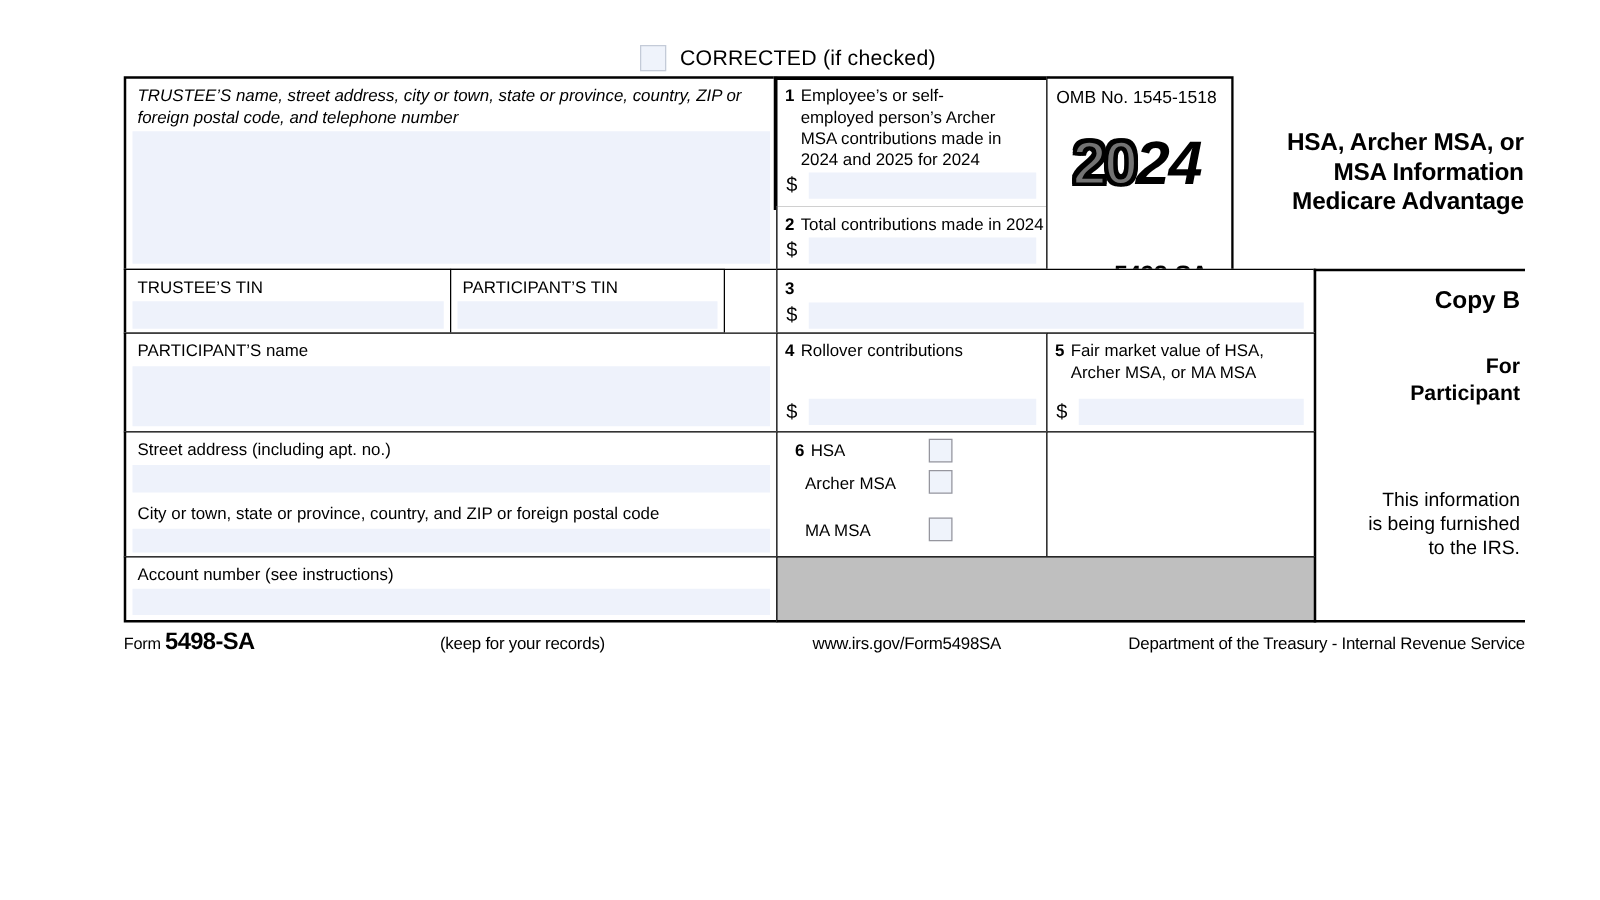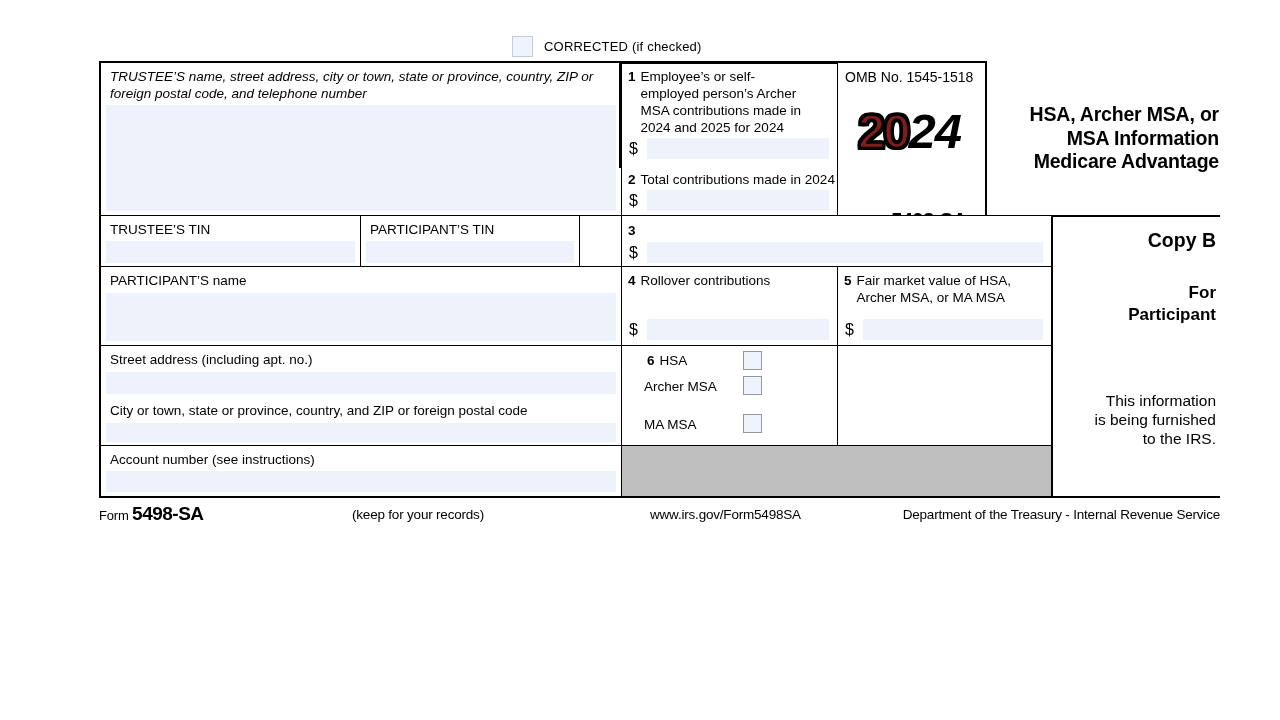--- a/index.html
+++ b/index.html
@@ -6,21 +6,21 @@
   .page {
     position:relative; width:1280px; height:720px; background:#fff;
     font-family:"Liberation Sans","DejaVu Sans",sans-serif; color:#000; overflow:hidden;
   }
   
   .corrected-row { position:absolute; left:512px; top:36px; display:flex; align-items:center; gap:11px; }
   .corrected-box {
     width:21px; height:21px; box-sizing:border-box;
     background:var(--checkbox-fill,#eff3fb); border:1.5px solid var(--corrected-checkbox-border,#c4cbd8);
   }
-  .corrected-text { font-size:13px; letter-spacing:0.2px; }
+  .corrected-text { font-size:17px; letter-spacing:0.2px; }
 
   
   .form { position:absolute; left:99px; top:61px; width:1121px; height:436px; }
   .cell { position:absolute; box-sizing:border-box; border:1px solid #000; background:#fff; }
   .b-top2 { border-top-width:2px; } .b-left2 { border-left-width:2px; }
   .b-right2 { border-right-width:2px; } .b-bottom2 { border-bottom-width:2px; }
   .no-top { border-top:none; }
   .thick { border-width:3px; }
   .no-border { border:none; }
 
@@ -33,28 +33,28 @@
   .field { position:absolute; background:var(--field-fill,#eef2fb); }
 
   .currency-row { position:absolute; display:flex; align-items:center; left:7px; right:8px; }
   .dollar { font-size:16px; flex:0 0 auto; }
   .money { flex:1 1 auto; height:21px; background:var(--field-fill,#eef2fb); margin-left:9px; }
 
   .checkbox {
     position:absolute; width:19px; height:19px; box-sizing:border-box;
     background:var(--checkbox-fill,#eff3fb); border:1.5px solid var(--checkbox-border,#96969e);
   }
-  .cb-label { position:absolute; left:25px; font-size:13.5px; }
+  .cb-label { position:absolute; left:14px; font-size:13.5px; }
   .cb-label b { margin-right:5px; }
 
   
   .omb-lbl { position:absolute; top:6px; left:7px; font-size:14px; white-space:nowrap; }
   .year { position:absolute; top:44px; left:0; right:4px; text-align:center;
           font-size:49px; font-weight:bold; letter-spacing:-2px; line-height:1; }
-  .year-outline { color:#7f1d1d; -webkit-text-stroke:2.6px #000;
+  .year-outline { color:#737373; -webkit-text-stroke:2.6px #000;
      text-shadow:-2px -2px 0 #000, 2px -2px 0 #000, -2px 2px 0 #000, 2px 2px 0 #000,
                  -2px 0 0 #000, 2px 0 0 #000, 0 -2px 0 #000, 0 2px 0 #000; }
   .year-solid { color:#000; letter-spacing:-1px;font-style:italic; }
   .form-id { position:absolute; bottom:5px; left:0; right:0; text-align:center; }
   .form-id .f-small { font-size:13px; }
   .form-id .f-big { font-size:20px; font-weight:bold; letter-spacing:-0.5px; }
 
   .main-title { position:absolute; right:1px; top:42px; text-align:right;
                 font-weight:bold; font-size:19.5px; line-height:23.5px; letter-spacing:-0.2px; }
 

